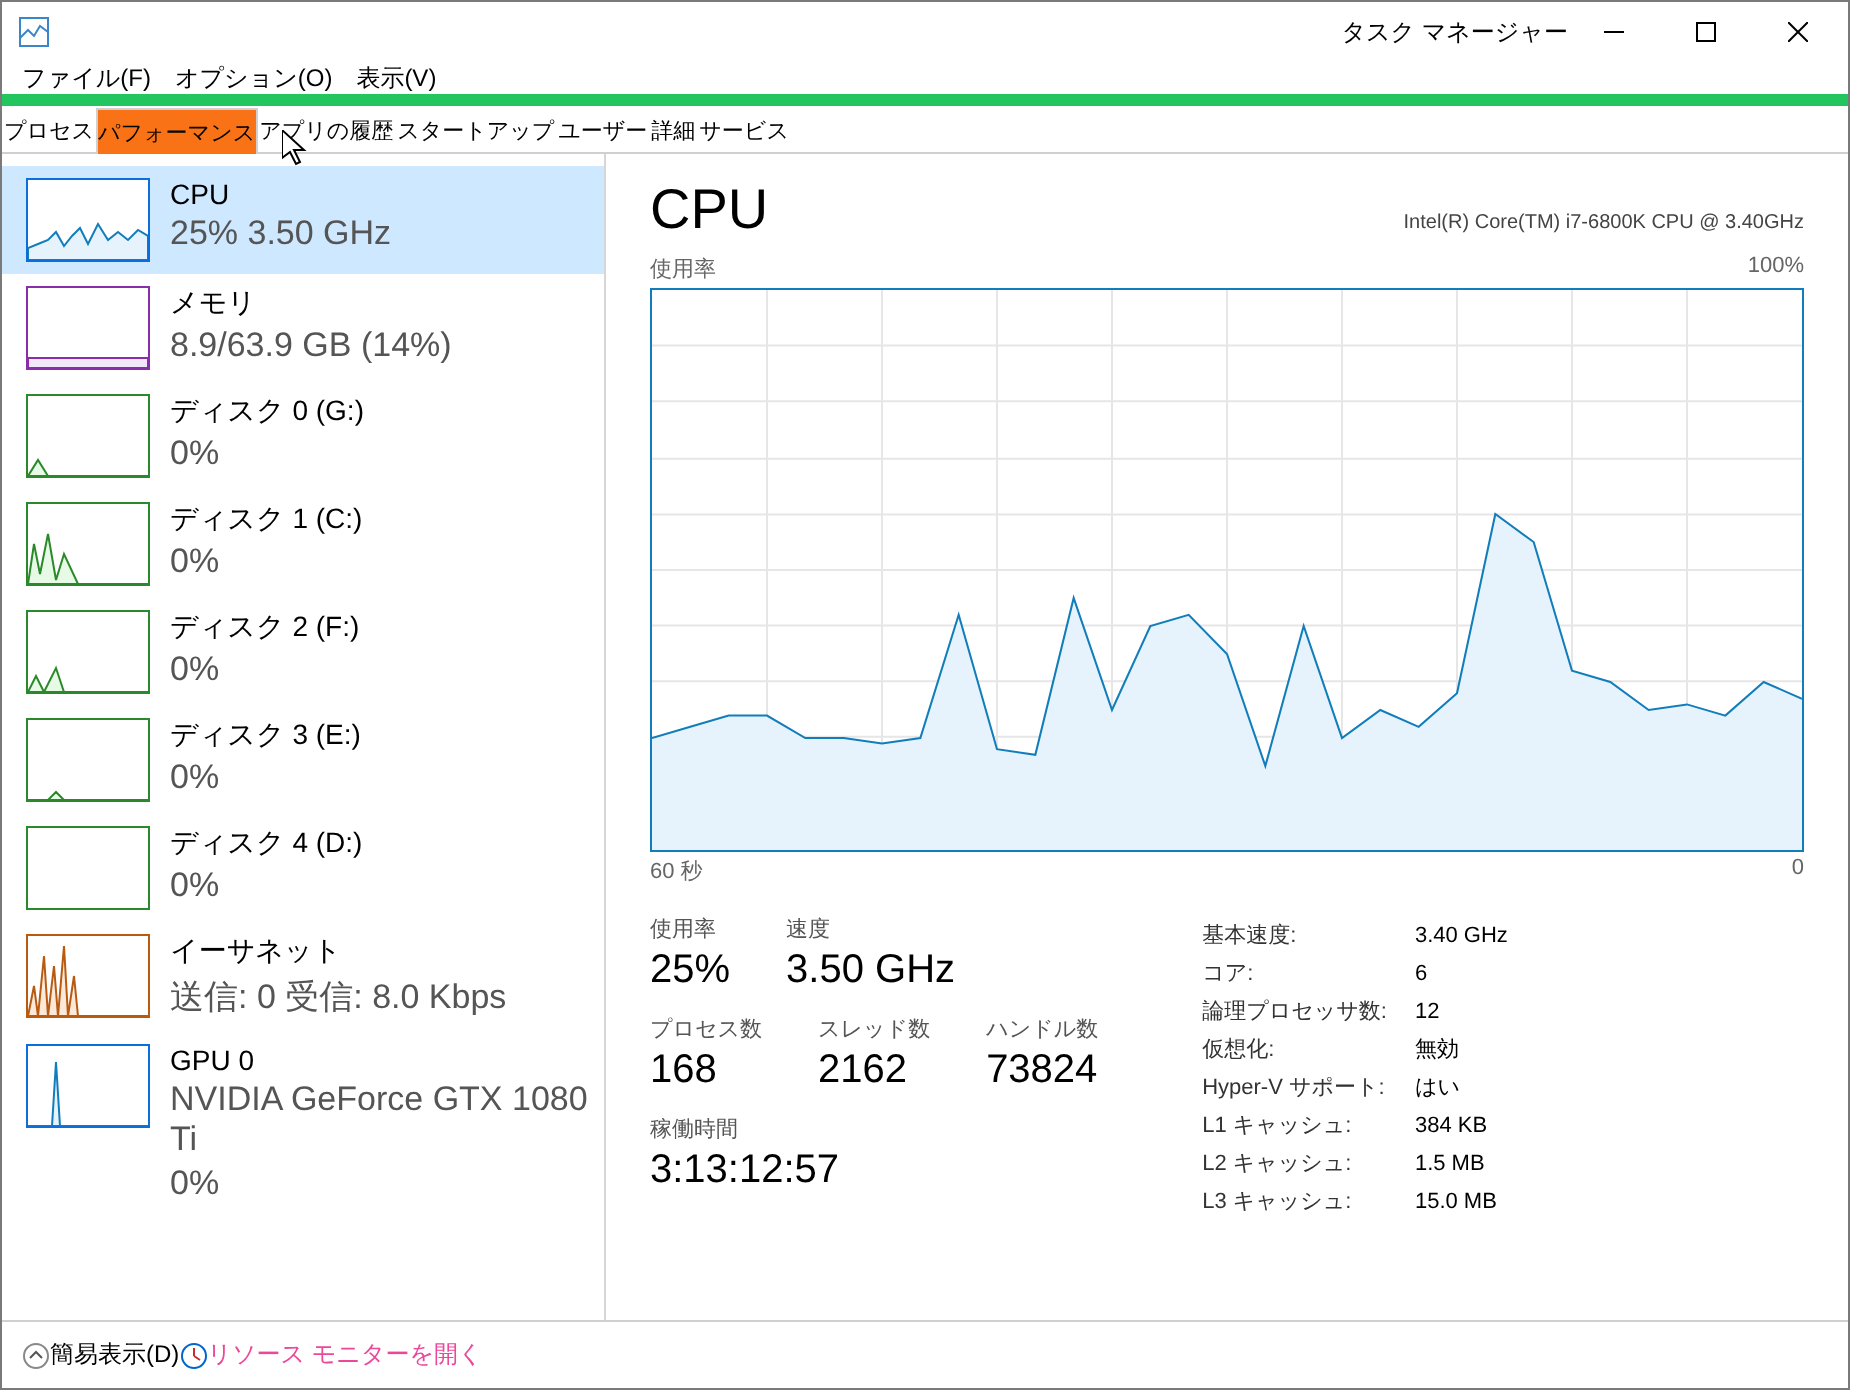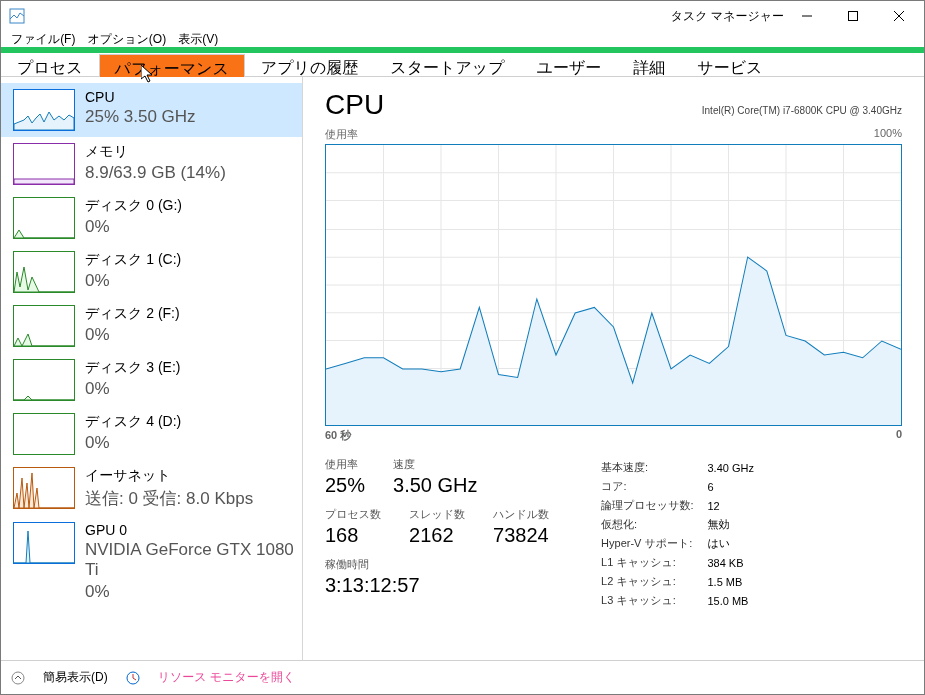--- a/index.html
+++ b/index.html
@@ -5,21 +5,21 @@
 * { box-sizing: border-box; margin: 0; padding: 0; font-family: "Yu Gothic UI", "Meiryo", sans-serif; }
 body { width: 925px; height: 695px; background: #fff; border: 1px solid #7a7a7a; overflow: hidden; font-size: 12px; color: #000; }
 .titlebar { height: 30px; display: flex; align-items: center; padding: 0 2px; text-align: right; }
 .titlebar .icon { width: 16px; height: 16px; margin: 0 6px; }
 .titlebar .title { font-size: 12px; flex: 1; }
 .win-btns { display: flex; }
 .win-btn { width: 46px; height: 30px; display: flex; align-items: center; justify-content: center; }
 .menubar { height: 22px; display: flex; align-items: center; padding: 0 4px; border-bottom: 6px solid #22c55e; }
 .menu-item { padding: 2px 6px; font-size: 12px; }
 .tabbar { display: flex; border-bottom: 1px solid #d0d0d0; background: #fff; position: relative; height: 24px; }
-.tab { padding: 4px 15px; font-size: 16px; border: 1px solid transparent; border-bottom: none; cursor: default; position: relative; }
+.tab { padding: 4px 0; font-size: 11px; border: 1px solid transparent; border-bottom: none; cursor: default; position: relative; }
 .tab.active { border-color: #d0d0d0; background: #f97316; top: 1px; }
 .cursor { position: absolute; top: 12px; left: 140px; pointer-events: none; }
 .main { display: flex; height: calc(100% - 30px - 22px - 24px - 34px); }
 .sidebar { width: 302px; border-right: 1px solid #d6d6d6; overflow: hidden; padding: 6px 0; }
 .sb-item { display: flex; padding: 6px 8px 6px 12px; gap: 10px; align-items: flex-start; }
 .sb-item.selected { background: #cee8ff; }
 .thumb { width: 62px; height: 42px; border: 1px solid #888; background: #fff; flex-shrink: 0; }
 .thumb.cpu { border-color: #0a6edb; }
 .thumb.mem { border-color: #8a2da8; }
 .thumb.disk { border-color: #2a8a2a; }
@@ -27,31 +27,31 @@
 .thumb.gpu { border-color: #0a6edb; }
 .sb-text { display: flex; flex-direction: column; gap: 2px; }
 .sb-title { font-size: 14px; }
 .sb-sub { font-size: 17px; color: #555; }
 .detail { flex: 1; padding: 12px 22px 0 22px; display: flex; flex-direction: column; }
 .dhead { display: flex; align-items: baseline; justify-content: space-between; }
 .dh-title { font-size: 28px; font-weight: 400; }
 .dh-sub { font-size: 10px; color: #444; }
 .chart-labels { display: flex; justify-content: space-between; font-size: 11px; color: #666; margin-top: 6px; }
 .big-chart { border: 1px solid #117dbb; height: 282px; margin-top: 2px; background: #fff; }
-.x-labels { display: flex; justify-content: space-between; font-size: 11px; color: #666; margin-top: 2px; font-weight: bold; }
+.x-labels { display: flex; justify-content: space-between; font-size: 11px; color: #666; margin-top: 2px; }
 .stats { display: flex; gap: 50px; margin-top: 14px; }
 .stats-left { display: flex; flex-direction: column; gap: 10px; }
 .row1 { display: flex; gap: 28px; }
 .s-block { display: flex; flex-direction: column; gap: 2px; }
 .s-label { font-size: 11px; color: #555; }
 .s-value { font-size: 20px; }
 .stats-right { font-size: 11px; color: #333; }
 .stats-right table td { padding: 1px 12px 1px 0; white-space: nowrap; }
 .stats-right .v { color: #000; }
-.footer { height: 34px; border-top: 1px solid #d0d0d0; display: flex; align-items: center; padding: 0 10px; font-size: 12px; gap: 18px; }
+.footer { height: 34px; border-top: 1px solid #d0d0d0; display: flex; align-items: center; padding: 0 10px; font-size: 12px; }
 .link { color: #ec4899; }
 svg { display: block; }
 </style>
 </head>
 <body>
 
 <div class="titlebar">
   <span class="icon">
     <svg width="16" height="16">
         <rect x="1" y="1" width="14" height="14" fill="none" stroke="#3a86c8"></rect>

